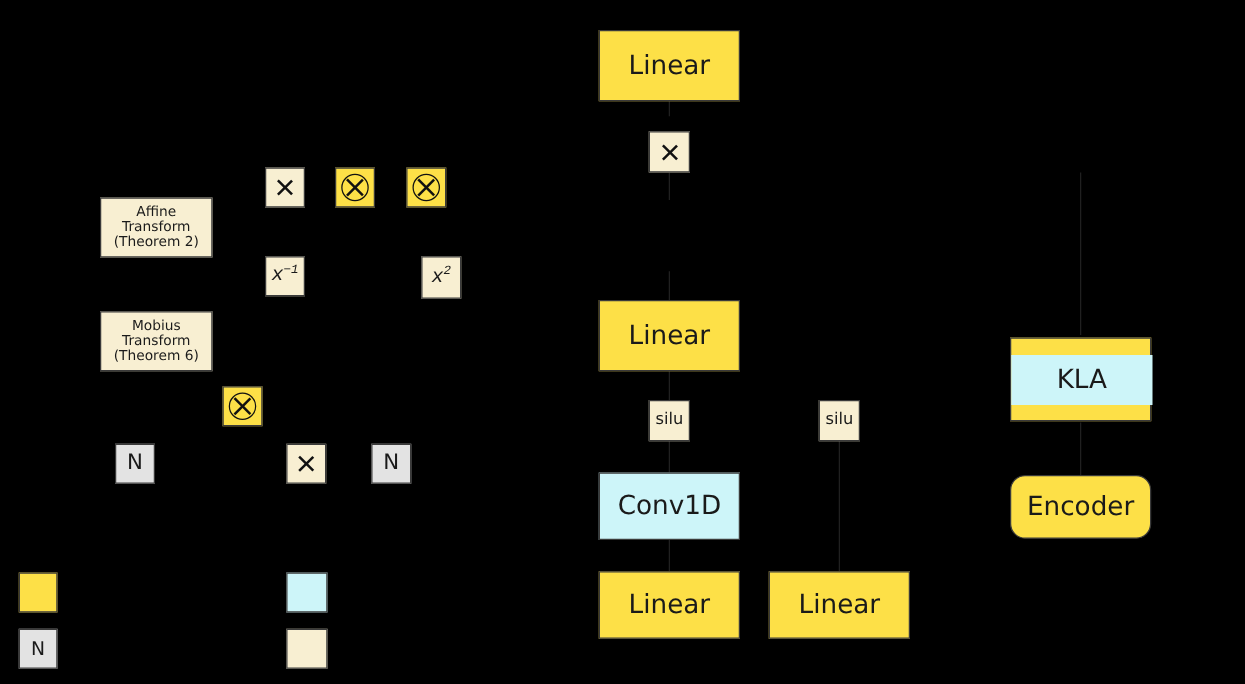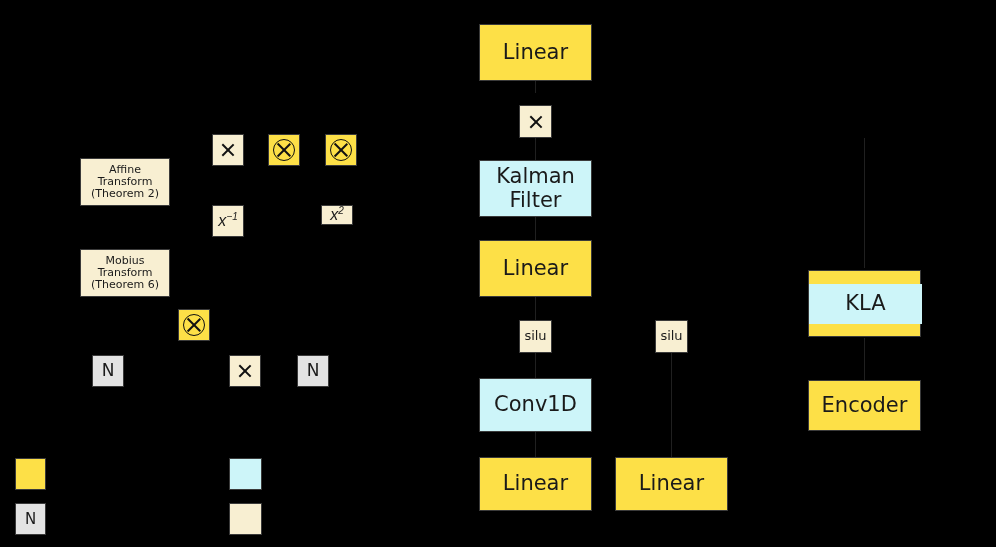--- a/index.html
+++ b/index.html
@@ -35,21 +35,21 @@
   .cyan   { background: #cdf5f9; }
   .beige  { background: #f8efd2; text-align: center; }
   .gray   { background: #e3e3e3; }
 
   .big    { font-size: 21px; }
   .med    { font-size: 17px; }
   .small  { font-size: 11px; }
   .tiny   { font-size: 13px; }
 
   .math {
-    font-family: Liberation Sans, sans-serif;
+    font-family: Liberation Mono, monospace;
     font-style: italic;
     font-size: 16px;
   }
   .math sup {
     font-size: 10px;
     font-style: italic;
     vertical-align: super;
   }
 
   
@@ -156,21 +156,21 @@
   <div class="node green" style="left:325px; top:134px; width:32px; height:32px;">
     <span class="otimes">
       <span class="ring"></span><span class="bar a"></span><span class="bar b"></span>
     </span>
   </div>
 
   <div class="node beige" style="left:212px; top:205px; width:32px; height:32px;">
     <span class="math"><span>x</span><sup>−1</sup></span>
   </div>
 
-  <div class="node beige" style="left:321px; top:205px; width:32px; height:20px;">
+  <div class="node beige" style="left:337px; top:205px; width:32px; height:34px;">
     <span class="math"><span>x</span><sup>2</sup></span>
   </div>
 
   <div class="node green" style="left:178px; top:309px; width:32px; height:32px;">
     <span class="otimes">
       <span class="ring"></span><span class="bar a"></span><span class="bar b"></span>
     </span>
   </div>
 
   <div class="node gray med" style="left:92px; top:355px; width:32px; height:32px;">N</div>
@@ -184,41 +184,39 @@
   <div class="node gray med" style="left:297px; top:355px; width:32px; height:32px;">N</div>
 
   <div class="node green big" style="left:479px; top:24px; width:113px; height:57px;">Linear</div>
 
   <div class="node beige" style="left:519px; top:105px; width:33px; height:33px;">
     <span class="times">
       <span class="bar a"></span><span class="bar b"></span>
     </span>
   </div>
 
-  <div class="node cyan big" style="left:479px; top:160px; width:113px; height:57px;">Kalman
-Filter</div>
 
   <div class="node green big" style="left:479px; top:240px; width:113px; height:57px;">Linear</div>
 
   <div class="node beige tiny" style="left:519px; top:320px; width:33px; height:33px;">silu</div>
 
   <div class="node beige tiny" style="left:655px; top:320px; width:33px; height:33px;">silu</div>
 
   <div class="node cyan big" style="left:479px; top:378px; width:113px; height:54px;">Conv1D</div>
 
   <div class="node green big" style="left:479px; top:457px; width:113px; height:54px;">Linear</div>
 
   <div class="node green big" style="left:615px; top:457px; width:113px; height:54px;">Linear</div>
 
 
   <div class="node green" style="left:808px; top:270px; width:113px; height:67px;padding-left:28px;">
     <div class="node cyan big" style="left:0px; top:13px; width:113px; height:40px; border:none;">KLA</div>
   </div>
 
-  <div class="node green big" style="left:808px; top:380px; width:113px; height:51px;">Encoder</div>
+  <div class="node green big" style="left:808px; top:380px; width:113px; height:51px;border-radius:12px;">Encoder</div>
 
   <div class="legend-swatch green" style="left:15px; top:458px; width:31px; height:32px;"></div>
   <div class="legend-label" style="left:54px; top:468px;"></div>
 
   <div class="legend-swatch gray" style="left:15px; top:503px; width:31px; height:32px;">N</div>
   <div class="legend-label" style="left:54px; top:513px;"></div>
 
   <div class="legend-swatch cyan" style="left:229px; top:458px; width:33px; height:32px;"></div>
   <div class="legend-label" style="left:270px; top:468px;"></div>
 

